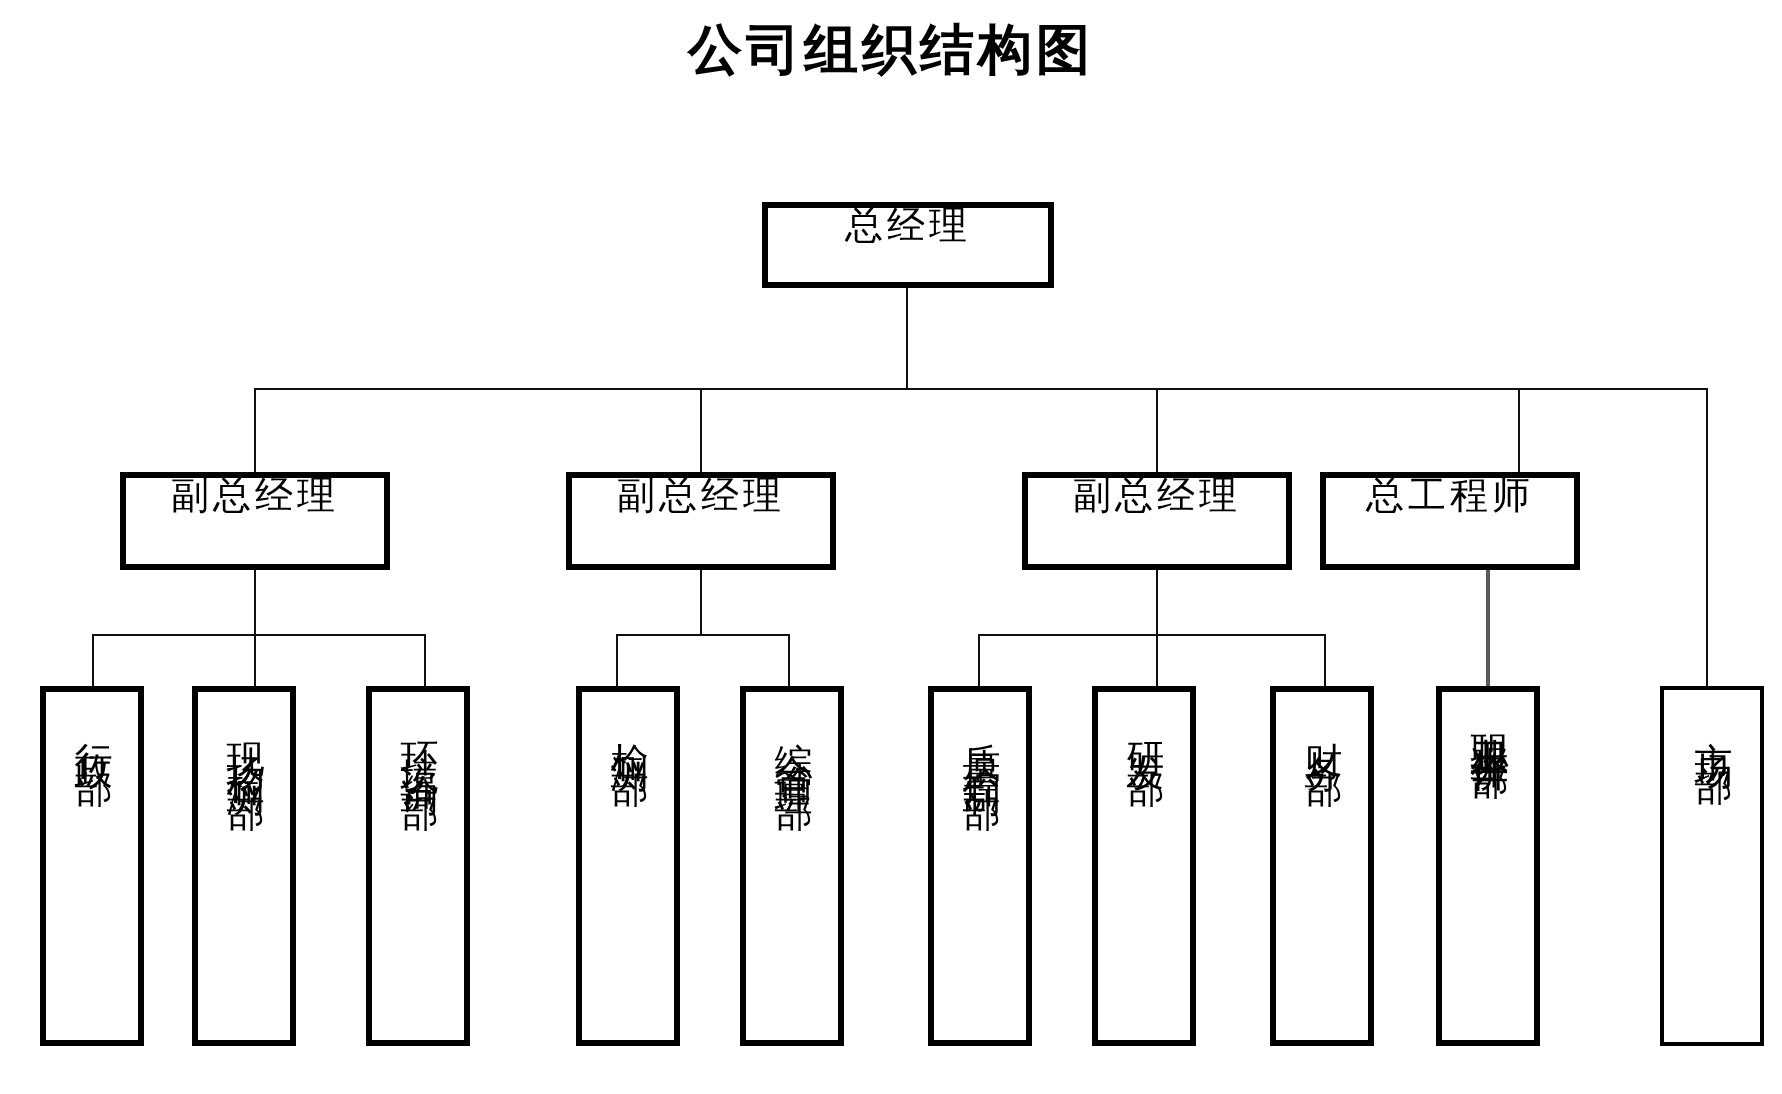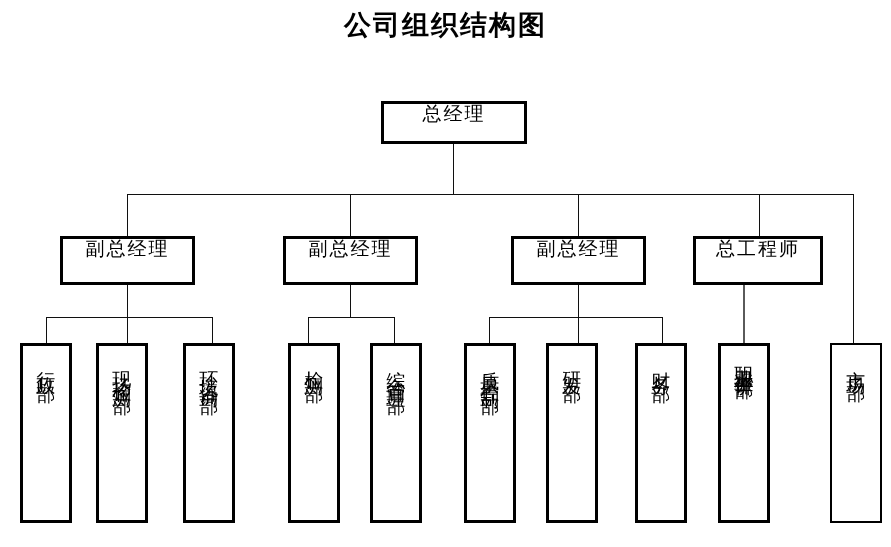--- a/index.html
+++ b/index.html
@@ -123,21 +123,21 @@
   </div>
 
   <div class="node" style="left:283px; top:236px; width:135px; height:49px;">
     <span class="label-h">副总经理</span>
   </div>
 
   <div class="node" style="left:511px; top:236px; width:135px; height:49px;">
     <span class="label-h">副总经理</span>
   </div>
 
-  <div class="node" style="left:693px; top:236px; width:130px; height:49px;">
+  <div class="node" style="left:660px; top:236px; width:130px; height:49px;">
     <span class="label-h">总工程师</span>
   </div>
 
   <div class="node vert" style="left:20px; top:343px; width:52px; height:180px;">
     <span class="label-v">行政部</span>
   </div>
 
   <div class="node vert" style="left:96px; top:343px; width:52px; height:180px;">
     <span class="label-v">现场检测部</span>
   </div>

